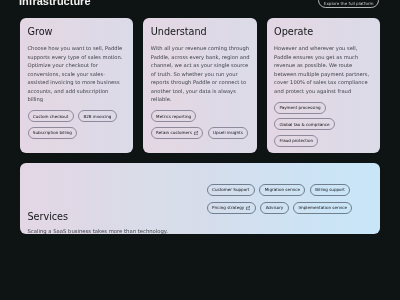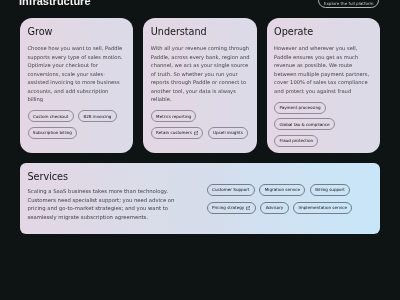--- a/index.html
+++ b/index.html
@@ -16,41 +16,41 @@
     color:#f3f2ef; font-weight:700; letter-spacing:0px; white-space:nowrap; }
 
   .cta { position:absolute; left:318.2px; top:-7.6px; width:61px; height:15.5px;
     border:0.85px solid #b4b8b9; border-radius:7.75px; color:#cfcfcb;
     font-size:4.1px; line-height:1; padding:0 0 1px 0; background:transparent;
     display:flex; align-items:flex-end; justify-content:center;
     font-family:"DejaVu Sans", sans-serif; }
 
   .row { position:absolute; left:20px; top:18px; width:360px; display:flex; gap:10px; }
 
-  .card { border-radius:12px; position:relative; overflow:hidden;
+  .card { border-radius:6px; position:relative; overflow:hidden;
      width:113.3px; height:135px; padding:7.3px 8px 0 7.5px;
      background:linear-gradient(90deg,#e4d6e4 0%, #e2d8e4 28%, #ded9e6 64%, #dbdbe7 100%); }
   .card h2 { font-size:9.7px; font-weight:400; color:#15181b; letter-spacing:-0.05px;
      line-height:11px; margin-top:0.5px; }
   .bodytxt { font-size:5.18px; line-height:8.5px; color:#3d4247; margin-top:7.5px; font-weight:400; }
   .bodytxt span { display:block; white-space:nowrap; }
 
   .chips { display:flex; flex-wrap:wrap; gap:4.6px 4.5px; }
   .card .chips { margin-top:6.3px; }
   .chip { border:0.7px solid #8f8a9b; border-radius:20px; font-size:4.1px; height:12px;
           padding:0 4.3px; color:#0d1013; font-weight:500; white-space:nowrap;
           display:inline-flex; align-items:center; gap:1.7px; background:transparent; }
   .chip .ext { flex:none; margin-top:0.9px; }
 
   .services { position:absolute; left:20px; top:163px; width:360px; height:71px; border-radius:6px;
      background:linear-gradient(90deg,#e4d7e5 0%, #ddd9e6 22%, #d9dde9 36%, #d6dcea 50%, #d2e0f0 64%, #cce4f5 83%, #c8e6f8 100%);
      padding:8px 0 0 7.5px; display:flex; overflow:hidden; }
   .services h2 { font-size:9.7px; font-weight:400; color:#15181b; letter-spacing:-0.05px; line-height:11px; }
   .services .bodytxt { font-size:5.29px; line-height:8.5px; color:#3d4247; margin-top:5px; }
-  .sv-left { width:171.8px; }
+  .sv-left { width:171.8px;margin-top:40px; }
   .sv-right { width:152px; margin-left:7.5px; margin-top:12.9px; align-content:flex-start; gap:5.9px 4.7px; }
   .sv-chip { border-color:#6f7f8e; }
 </style>
 </head>
 <body>
 
 <div class="page">
   <h1 class="page-title">Infrastructure</h1>
   <button class="cta">Explore the full platform</button>
 

